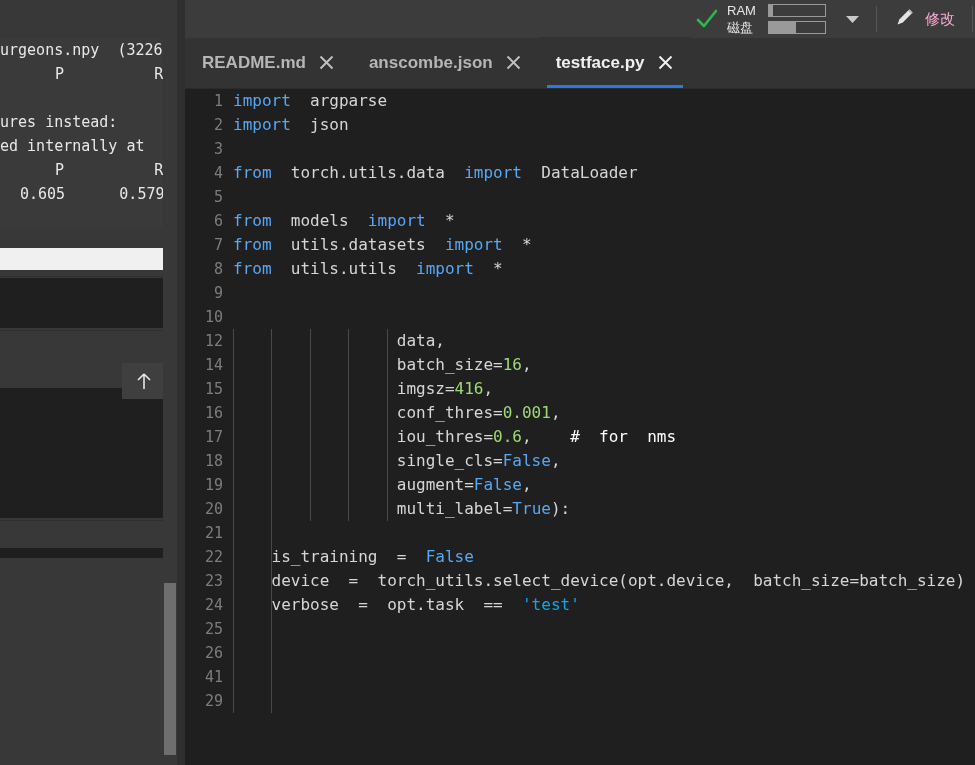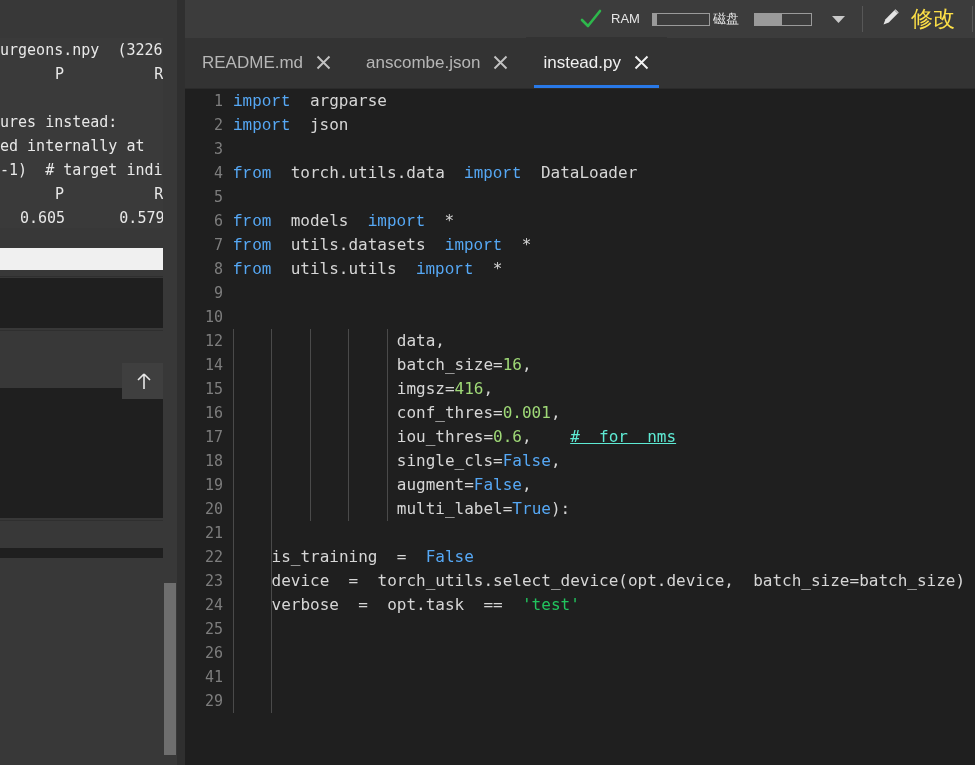--- a/index.html
+++ b/index.html
@@ -78,21 +78,21 @@
     width: 790px; height: 38px;
     background: #3c3c3c;
     display: flex; align-items: center; justify-content: flex-end;
   }
   #status-cluster {
     display: flex; align-items: center; height: 38px;
     padding-right: 2px;
   }
   #check-icon { margin: 0 8px 0 0; display: flex; align-items: center; }
   #meters {
-    display: flex; flex-direction: row; justify-content: center;
+    display: flex; flex-direction: column; justify-content: center;
     gap: 3px;
   }
   .meter-row { display: flex; align-items: center; gap: 7px; height: 14px; }
   .meter-label {
     font-size: 13px; color: #e6e6e6;
     font-family: "Liberation Sans", sans-serif;
     width: 34px; text-align: left; line-height: 14px;
   }
   .meter-bar {
     width: 58px; height: 13px;
@@ -108,36 +108,37 @@
     margin-left: 18px; margin-right: 16px;
     width: 16px; height: 38px;
     display: flex; align-items: center; justify-content: center;
   }
   .vsep { width: 1px; height: 26px; background: #575757; }
   #modify-button {
     display: flex; align-items: center; gap: 9px;
     height: 38px; padding: 0 17px;
   }
   #modify-label {
-    font-size: 22px; color: #fde047;
+    font-size: 15px; color: #f9a8d4;
     font-family: "DejaVu Sans", sans-serif;
   }
 
   
   #tabbar {
     position: absolute; left: 185px; top: 38px;
     width: 790px; height: 51px;
     background: #333333;
     display: flex; align-items: flex-end;
     border-bottom: 1px solid #2b2b2b;
   }
   .tab {
     display: flex; align-items: center; gap: 12px;
     height: 51px; padding: 0 17px;
     position: relative;
+    font-weight: bold;
   }
   .tab-title {
     font-size: 17px; color: #b6b6b6;
     font-family: "Liberation Sans", sans-serif;
     white-space: nowrap;
   }
   .tab.active { background: #333333; }
   .tab.active .tab-title { color: #f0f0f0; }
   .tab-underline {
     position: absolute; left: 8px; right: 8px; bottom: 0;
@@ -179,35 +180,35 @@
     color: #d6d6d6;
     white-space: pre;
   }
   
   .guide {
     position: absolute; top: 0; width: 1px; height: 24px;
     background: #4a4a4a;
   }
 
   
-  .kw  { color: #56a8f5; font-family: Liberation Mono, monospace; }
+  .kw  { color: #56a8f5; }
   .num { color: #9fd977; }
-  .str { color: #22c55e; }
-  .com { color: #5eead4; text-decoration: underline; }
+  .str { color: #0ea5e9; }
+  .com { color: #ffffff; }
   .bi  { color: #56a8f5; }
   .pl  { color: #d6d6d6; }
 </style>
 </head>
 <body>
 
 <div id="root">
 
   <div id="left-panel">
 
-    <div id="left-console"><div class="cline">urgeons.npy  (3226 f</div><div class="cline lc-ind1">P          R</div><div class="cline"></div><div class="cline">ures instead:</div><div class="cline">ed internally at  /</div><div class="cline">-1)  # target indi</div><div class="cline lc-ind1">P          R</div><div class="cline lc-ind2">0.605      0.579</div></div>
+    <div id="left-console"><div class="cline">urgeons.npy  (3226 f</div><div class="cline lc-ind1">P          R</div><div class="cline"></div><div class="cline">ures instead:</div><div class="cline">ed internally at  /</div><div class="cline lc-ind1">P          R</div><div class="cline lc-ind2">0.605      0.579</div></div>
 
     <div class="left-white-box" style="top:248px; height:22px;"></div>
     <div class="left-divider" style="top:276px;"></div>
     <div class="left-dark-cell" style="top:278px; height:50px;"></div>
     <div class="left-divider" style="top:330px;"></div>
     <div class="left-dark-cell" style="top:388px; height:130px;"></div>
     <div class="left-divider" style="top:520px;"></div>
     <div class="left-dark-cell" style="top:548px; height:10px;"></div>
 
     <div id="left-scroll-top-btn">
@@ -276,21 +277,21 @@
           <path d="M2.5 2.5 L14.5 14.5 M14.5 2.5 L2.5 14.5" stroke="#c2c2c2" stroke-width="1.9" fill="none"></path>
         </svg>
       </div>
       <div class="tab">
         <span class="tab-title">anscombe.json</span>
         <svg class="tab-close" viewBox="0 0 17 17">
           <path d="M2.5 2.5 L14.5 14.5 M14.5 2.5 L2.5 14.5" stroke="#c2c2c2" stroke-width="1.9" fill="none"></path>
         </svg>
       </div>
       <div class="tab active">
-        <span class="tab-title">instead.py</span>
+        <span class="tab-title">testface.py</span>
         <svg class="tab-close" viewBox="0 0 17 17">
           <path d="M2.5 2.5 L14.5 14.5 M14.5 2.5 L2.5 14.5" stroke="#f2f2f2" stroke-width="1.9" fill="none"></path>
         </svg>
         <div class="tab-underline" style="background: rgb(41, 121, 232);"></div>
       </div>
     </div>
 
   <div id="editor">
     <div id="gutter"></div>
     <div id="code-rows">

